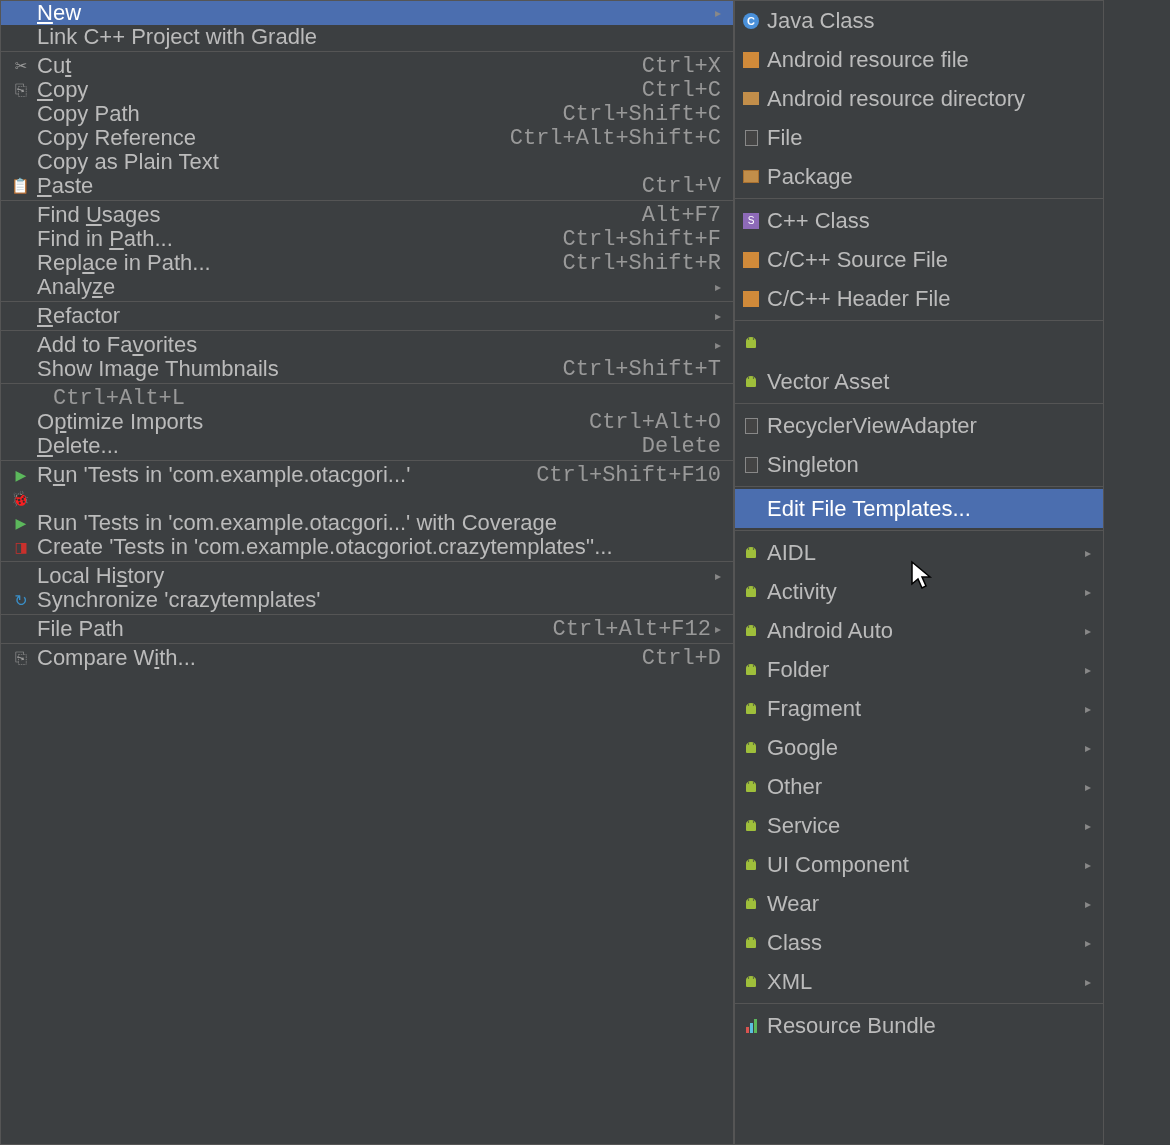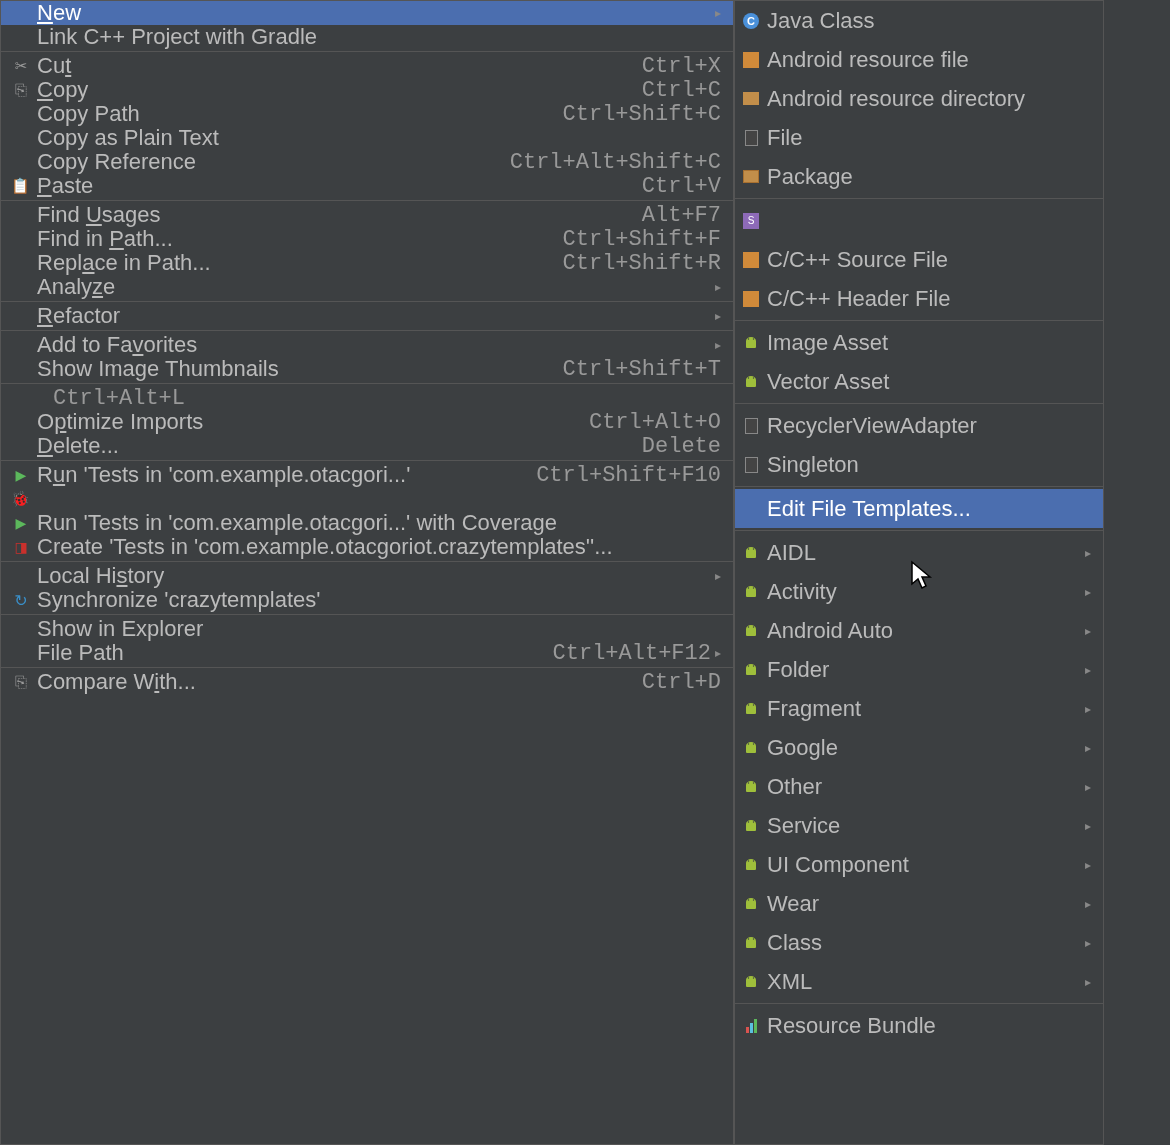--- a/index.html
+++ b/index.html
@@ -157,28 +157,28 @@
         <span class="label"><span class="underline">C</span>opy</span>
         <span class="shortcut">Ctrl+C</span>
       </div>
       <div class="menu-item">
         <span class="icon"></span>
         <span class="label">Copy Path</span>
         <span class="shortcut">Ctrl+Shift+C</span>
       </div>
       <div class="menu-item">
         <span class="icon"></span>
-        <span class="label">Copy as Plain Text</span>
-      </div>
-      <div class="menu-item">
-        <span class="icon"></span>
         <span class="label">Copy Reference</span>
         <span class="shortcut">Ctrl+Alt+Shift+C</span>
       </div>
       <div class="menu-item">
+        <span class="icon"></span>
+        <span class="label">Copy as Plain Text</span>
+      </div>
+      <div class="menu-item">
         <span class="icon">
           <span class="ic-paste">📋</span>
         </span>
         <span class="label"><span class="underline">P</span>aste</span>
         <span class="shortcut">Ctrl+V</span>
       </div>
       <div class="menu-sep"></div>
       <div class="menu-item">
         <span class="icon"></span>
         <span class="label">Find <span class="underline">U</span>sages</span>
@@ -264,24 +264,20 @@
       </div>
       <div class="menu-item">
         <span class="icon">
           <span class="ic-sync">↻</span>
         </span>
         <span class="label">Synchronize 'crazytemplates'</span>
       </div>
       <div class="menu-sep"></div>
       <div class="menu-item">
         <span class="icon"></span>
-        <span class="label">Show in Explorer</span>
-      </div>
-      <div class="menu-item">
-        <span class="icon"></span>
         <span class="label">File Path</span>
         <span class="shortcut">Ctrl+Alt+F12</span>
         <span class="arrow">▸</span>
       </div>
       <div class="menu-sep"></div>
       <div class="menu-item">
         <span class="icon">
           <span class="ic-copy">⎘</span>
         </span>
         <span class="label">Compare W<span class="underline">i</span>th...</span>
@@ -317,20 +313,21 @@
         <span class="icon">
           <span class="ic-pkg"></span>
         </span>
         <span class="label">Package</span>
       </div>
       <div class="menu-sep"></div>
       <div class="menu-item">
         <span class="icon">
           <span class="ic-cpp">S</span>
         </span>
+        <span class="label">C++ Class</span>
       </div>
       <div class="menu-item">
         <span class="icon">
           <span class="ic-src"></span>
         </span>
         <span class="label">C/C++ Source File</span>
       </div>
       <div class="menu-item">
         <span class="icon">
           <span class="ic-hdr"></span>
@@ -339,21 +336,20 @@
       </div>
       <div class="menu-sep"></div>
       <div class="menu-item">
         <span class="icon">
           <svg width="16" height="16" viewBox="0 0 16 16">
             <path fill="#9fbf3b" d="M3 6 a5 4 0 0 1 10 0 Z M3 6 h10 v6 a1 1 0 0 1 -1 1 h-8 a1 1 0 0 1 -1 -1 Z"></path>
             <circle cx="5.5" cy="4" r="0.7" fill="#3c3f41"></circle>
             <circle cx="10.5" cy="4" r="0.7" fill="#3c3f41"></circle>
           </svg>
         </span>
-        <span class="label">Image Asset</span>
       </div>
       <div class="menu-item">
         <span class="icon">
           <svg width="16" height="16" viewBox="0 0 16 16">
             <path fill="#9fbf3b" d="M3 6 a5 4 0 0 1 10 0 Z M3 6 h10 v6 a1 1 0 0 1 -1 1 h-8 a1 1 0 0 1 -1 -1 Z"></path>
             <circle cx="5.5" cy="4" r="0.7" fill="#3c3f41"></circle>
             <circle cx="10.5" cy="4" r="0.7" fill="#3c3f41"></circle>
           </svg>
         </span>
         <span class="label">Vector Asset</span>

